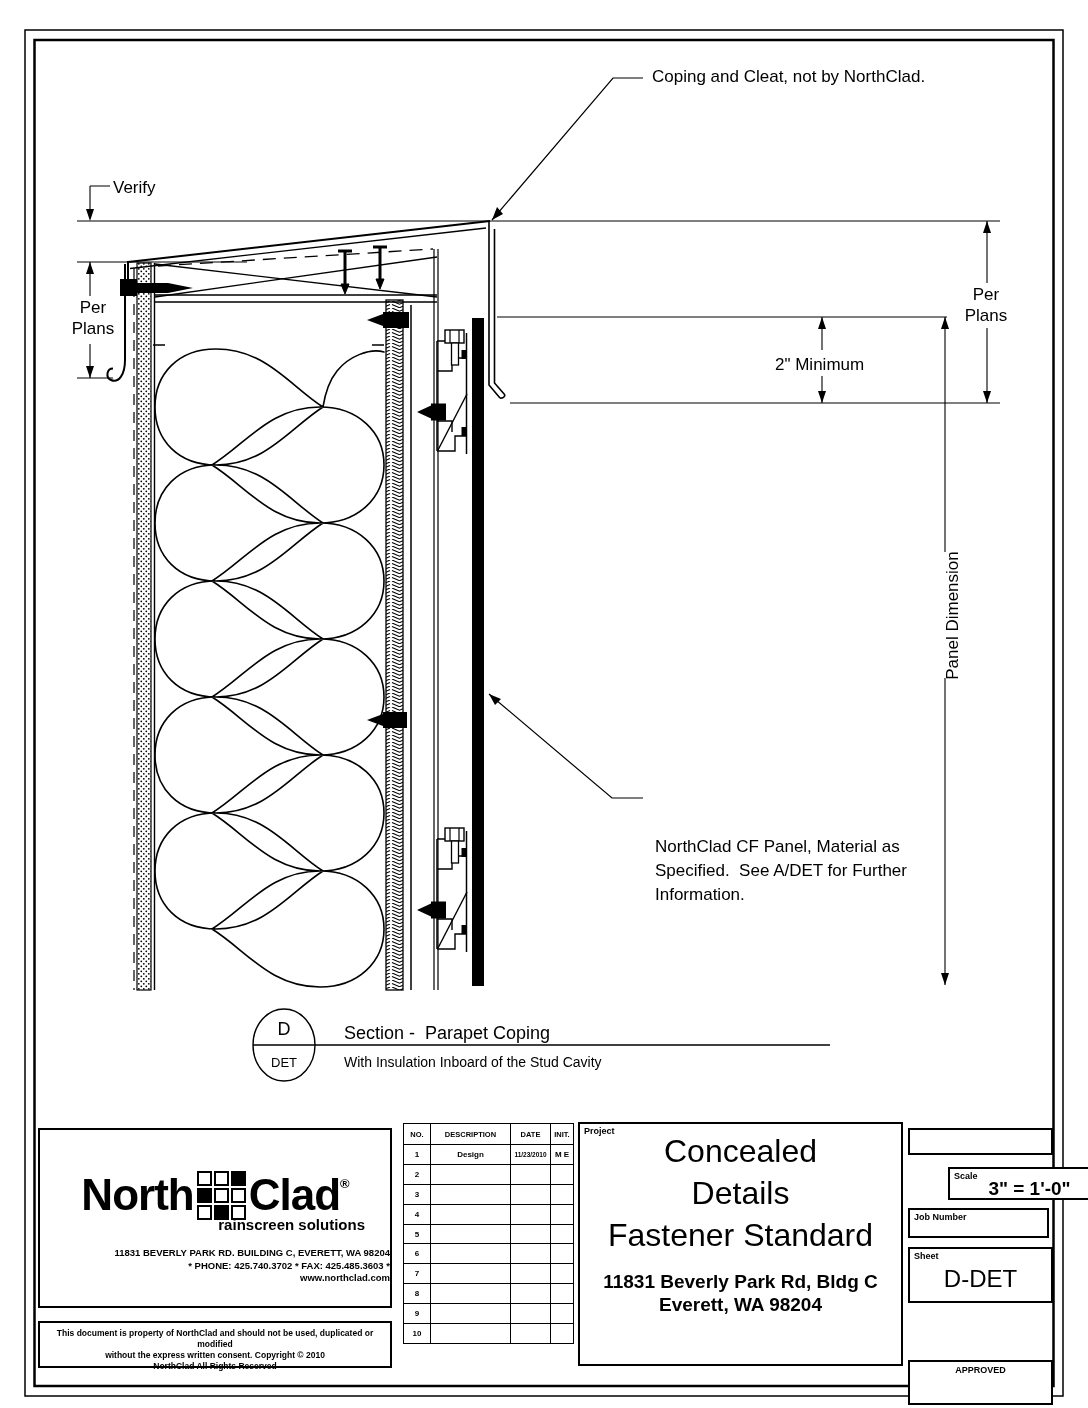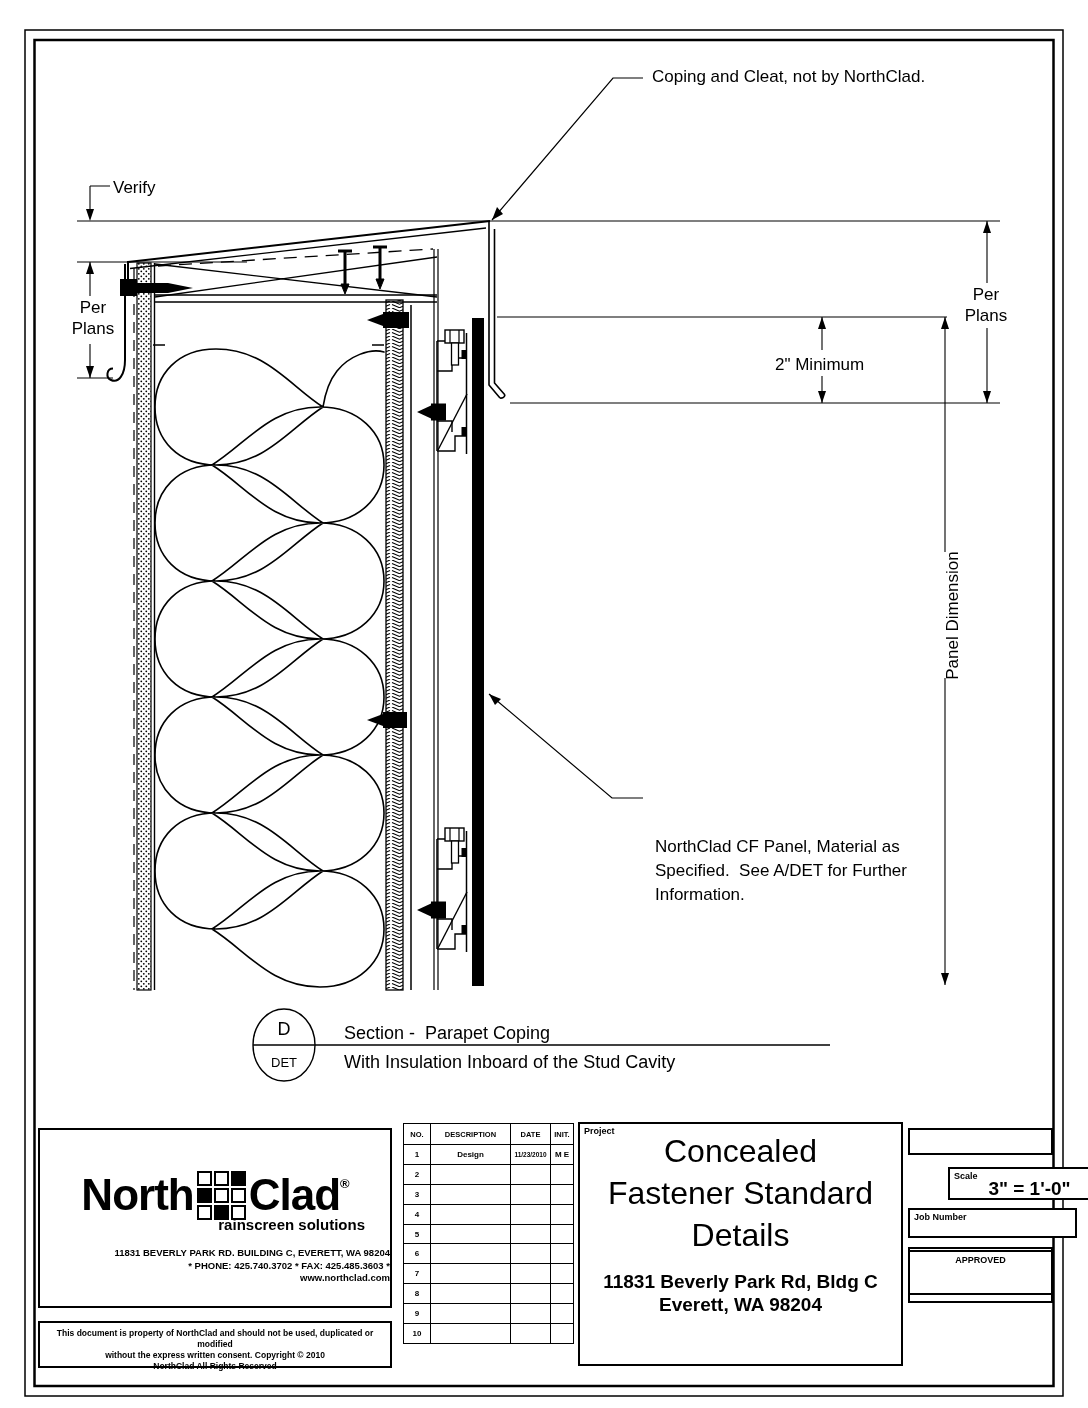--- a/index.html
+++ b/index.html
@@ -193,21 +193,21 @@
 <div class="ann" style="left:113px;top:177px;">Verify</div>
 <div class="ann ctr" style="left:58px;top:297px;width:70px;"><span>Per</span><br><span>Plans</span></div>
 <div class="ann ctr" style="left:951px;top:284px;width:70px;"><span>Per</span><br><span>Plans</span></div>
 <div class="ann" style="left:775px;top:354px;">2" Minimum</div>
 <div class="ann ctr rot" style="left:872px;top:605px;width:160px;">Panel Dimension</div>
 <div class="ann" style="left:655px;top:791px;line-height:24px;margin-top:44px;"><span>NorthClad CF Panel, Material as</span><br><span>Specified.  See A/DET for Further</span><br><span>Information.</span></div>
 
 <div class="ann ctr" style="left:264px;top:1019px;width:40px;font-size:18px;">D</div>
 <div class="ann ctr" style="left:259px;top:1052px;width:50px;font-size:13px;">DET</div>
 <div class="ann" style="left:344px;top:1023px;font-size:18px;">Section -  Parapet Coping</div>
-<div class="ann" style="left:344px;top:1052px;font-size:18px;text-align:right;">With Insulation Inboard of the Stud Cavity</div>
+<div class="ann" style="left:344px;top:1052px;font-size:14px;text-align:right;">With Insulation Inboard of the Stud Cavity</div>
 
 <div class="tb-box" style="left:38px;top:1128px;width:354px;height:180px;">
   <div class="brand">
     <span>North</span>
     <span class="grid3">
       <span></span>
           <span></span>
           <span class="b"></span>
       <span class="b"></span>
           <span></span>
@@ -313,38 +313,38 @@
             <td></td>
           </tr>
         </tbody>
   </table>
 </div>
 
 <div class="tb-box" style="left:578px;top:1122px;width:325px;height:244px;">
   <div class="lbl">Project</div>
   <div class="proj-title">
     <div>Concealed</div>
+    <div>Details</div>
     <div>Fastener Standard</div>
-    <div>Details</div>
   </div>
   <div class="proj-addr">
     <div>11831 Beverly Park Rd, Bldg C</div>
     <div>Everett, WA 98204</div>
   </div>
 </div>
 
 <div class="tb-box" style="left:908px;top:1128px;width:145px;height:27px;"></div>
 <div class="tb-box" style="left:948px;top:1167px;width:163px;height:33px;">
   <div class="lbl">Scale</div>
   <div class="stamp-val">3" = 1'-0"</div>
 </div>
-<div class="tb-box" style="left:908px;top:1208px;width:169px;height:30px;">
+<div class="tb-box" style="left:908px;top:1208px;width:141px;height:30px;">
   <div class="lbl">Job Number</div>
 </div>
 <div class="tb-box" style="left:908px;top:1247px;width:145px;height:56px;">
   <div class="lbl">Sheet</div>
   <div class="sheet-val">D-DET</div>
 </div>
-<div class="tb-box" style="left:908px;top:1250px;width:145px;height:45px;">
+<div class="tb-box" style="left:908px;top:1360px;width:145px;height:45px;">
   <div class="approved">APPROVED</div>
 </div>
 
 </div>
 
 </body></html>

